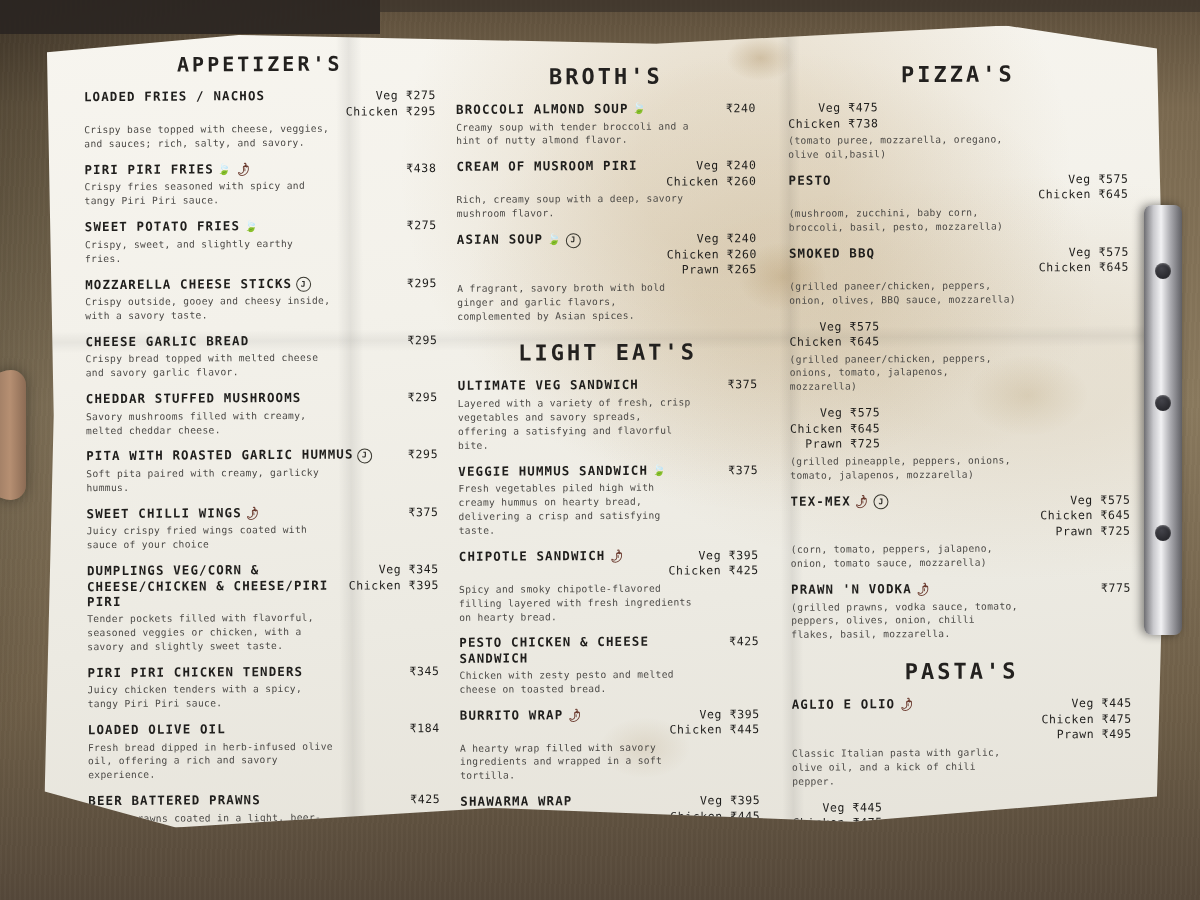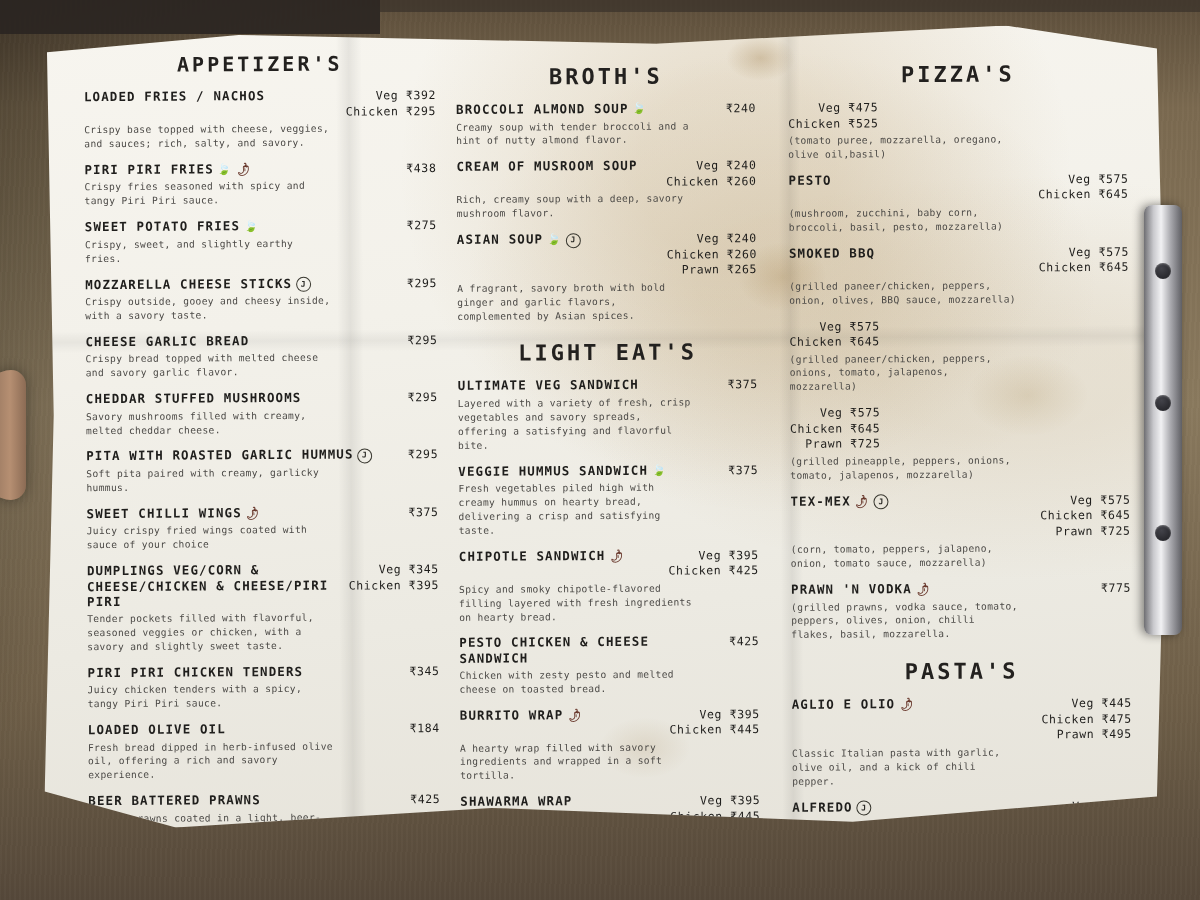--- a/index.html
+++ b/index.html
@@ -217,21 +217,21 @@
     <div class="stain s2"></div>
     <div class="stain s3"></div>
     <div class="stain s4"></div>
 
     <div class="col" id="col-left">
         <h2 class="section">APPETIZER'S</h2>
         <div class="item">
           <div class="item-head">
             <div class="item-name">LOADED FRIES / NACHOS</div>
             <div class="price-block">
-              <div>Veg ₹392</div>
+              <div>Veg ₹275</div>
               <div>Chicken ₹295</div>
             </div>
           </div>
           <div class="desc">Crispy base topped with cheese, veggies, and sauces; rich, salty, and savory.</div>
         </div>
         <div class="item">
           <div class="item-head">
             <div class="item-name">PIRI PIRI FRIES<span class="leaf">🍃</span><span class="chilli">🌶</span></div>
             <div class="price-block">
               <div>₹438</div>
@@ -337,21 +337,21 @@
           <div class="item-head">
             <div class="item-name">BROCCOLI ALMOND SOUP<span class="leaf">🍃</span></div>
             <div class="price-block">
               <div>₹240</div>
             </div>
           </div>
           <div class="desc">Creamy soup with tender broccoli and a hint of nutty almond flavor.</div>
         </div>
         <div class="item">
           <div class="item-head">
-            <div class="item-name">CREAM OF MUSROOM SOUP</div>
+            <div class="item-name">CREAM OF MUSROOM PIRI</div>
             <div class="price-block">
               <div>Veg ₹240</div>
               <div>Chicken ₹260</div>
             </div>
           </div>
           <div class="desc">Rich, creamy soup with a deep, savory mushroom flavor.</div>
         </div>
         <div class="item">
           <div class="item-head">
             <div class="item-name">ASIAN SOUP<span class="leaf">🍃</span><span class="badge-j">J</span></div>
@@ -421,21 +421,21 @@
           </div>
           <div class="desc">Spiced, grilled meat wrapped with fresh vegetables and creamy sauce in a soft pita.</div>
         </div>
       </div>
     <div class="col" id="col-right">
         <h2 class="section big">PIZZA'S</h2>
         <div class="item">
           <div class="item-head">
             <div class="price-block">
               <div>Veg ₹475</div>
-              <div>Chicken ₹525</div>
+              <div>Chicken ₹738</div>
             </div>
           </div>
           <div class="desc">(tomato puree, mozzarella, oregano, olive oil,basil)</div>
         </div>
         <div class="item">
           <div class="item-head">
             <div class="item-name">PESTO</div>
             <div class="price-block">
               <div>Veg ₹575</div>
               <div>Chicken ₹645</div>
@@ -499,21 +499,20 @@
             <div class="price-block">
               <div>Veg ₹445</div>
               <div>Chicken ₹475</div>
               <div>Prawn ₹495</div>
             </div>
           </div>
           <div class="desc">Classic Italian pasta with garlic, olive oil, and a kick of chili pepper.</div>
         </div>
         <div class="item">
           <div class="item-head">
-            <div class="item-name">ALFREDO<span class="badge-j">J</span></div>
             <div class="price-block">
               <div>Veg ₹445</div>
               <div>Chicken ₹475</div>
               <div>Prawn ₹495</div>
             </div>
           </div>
         </div>
       </div>
   </div>
 

